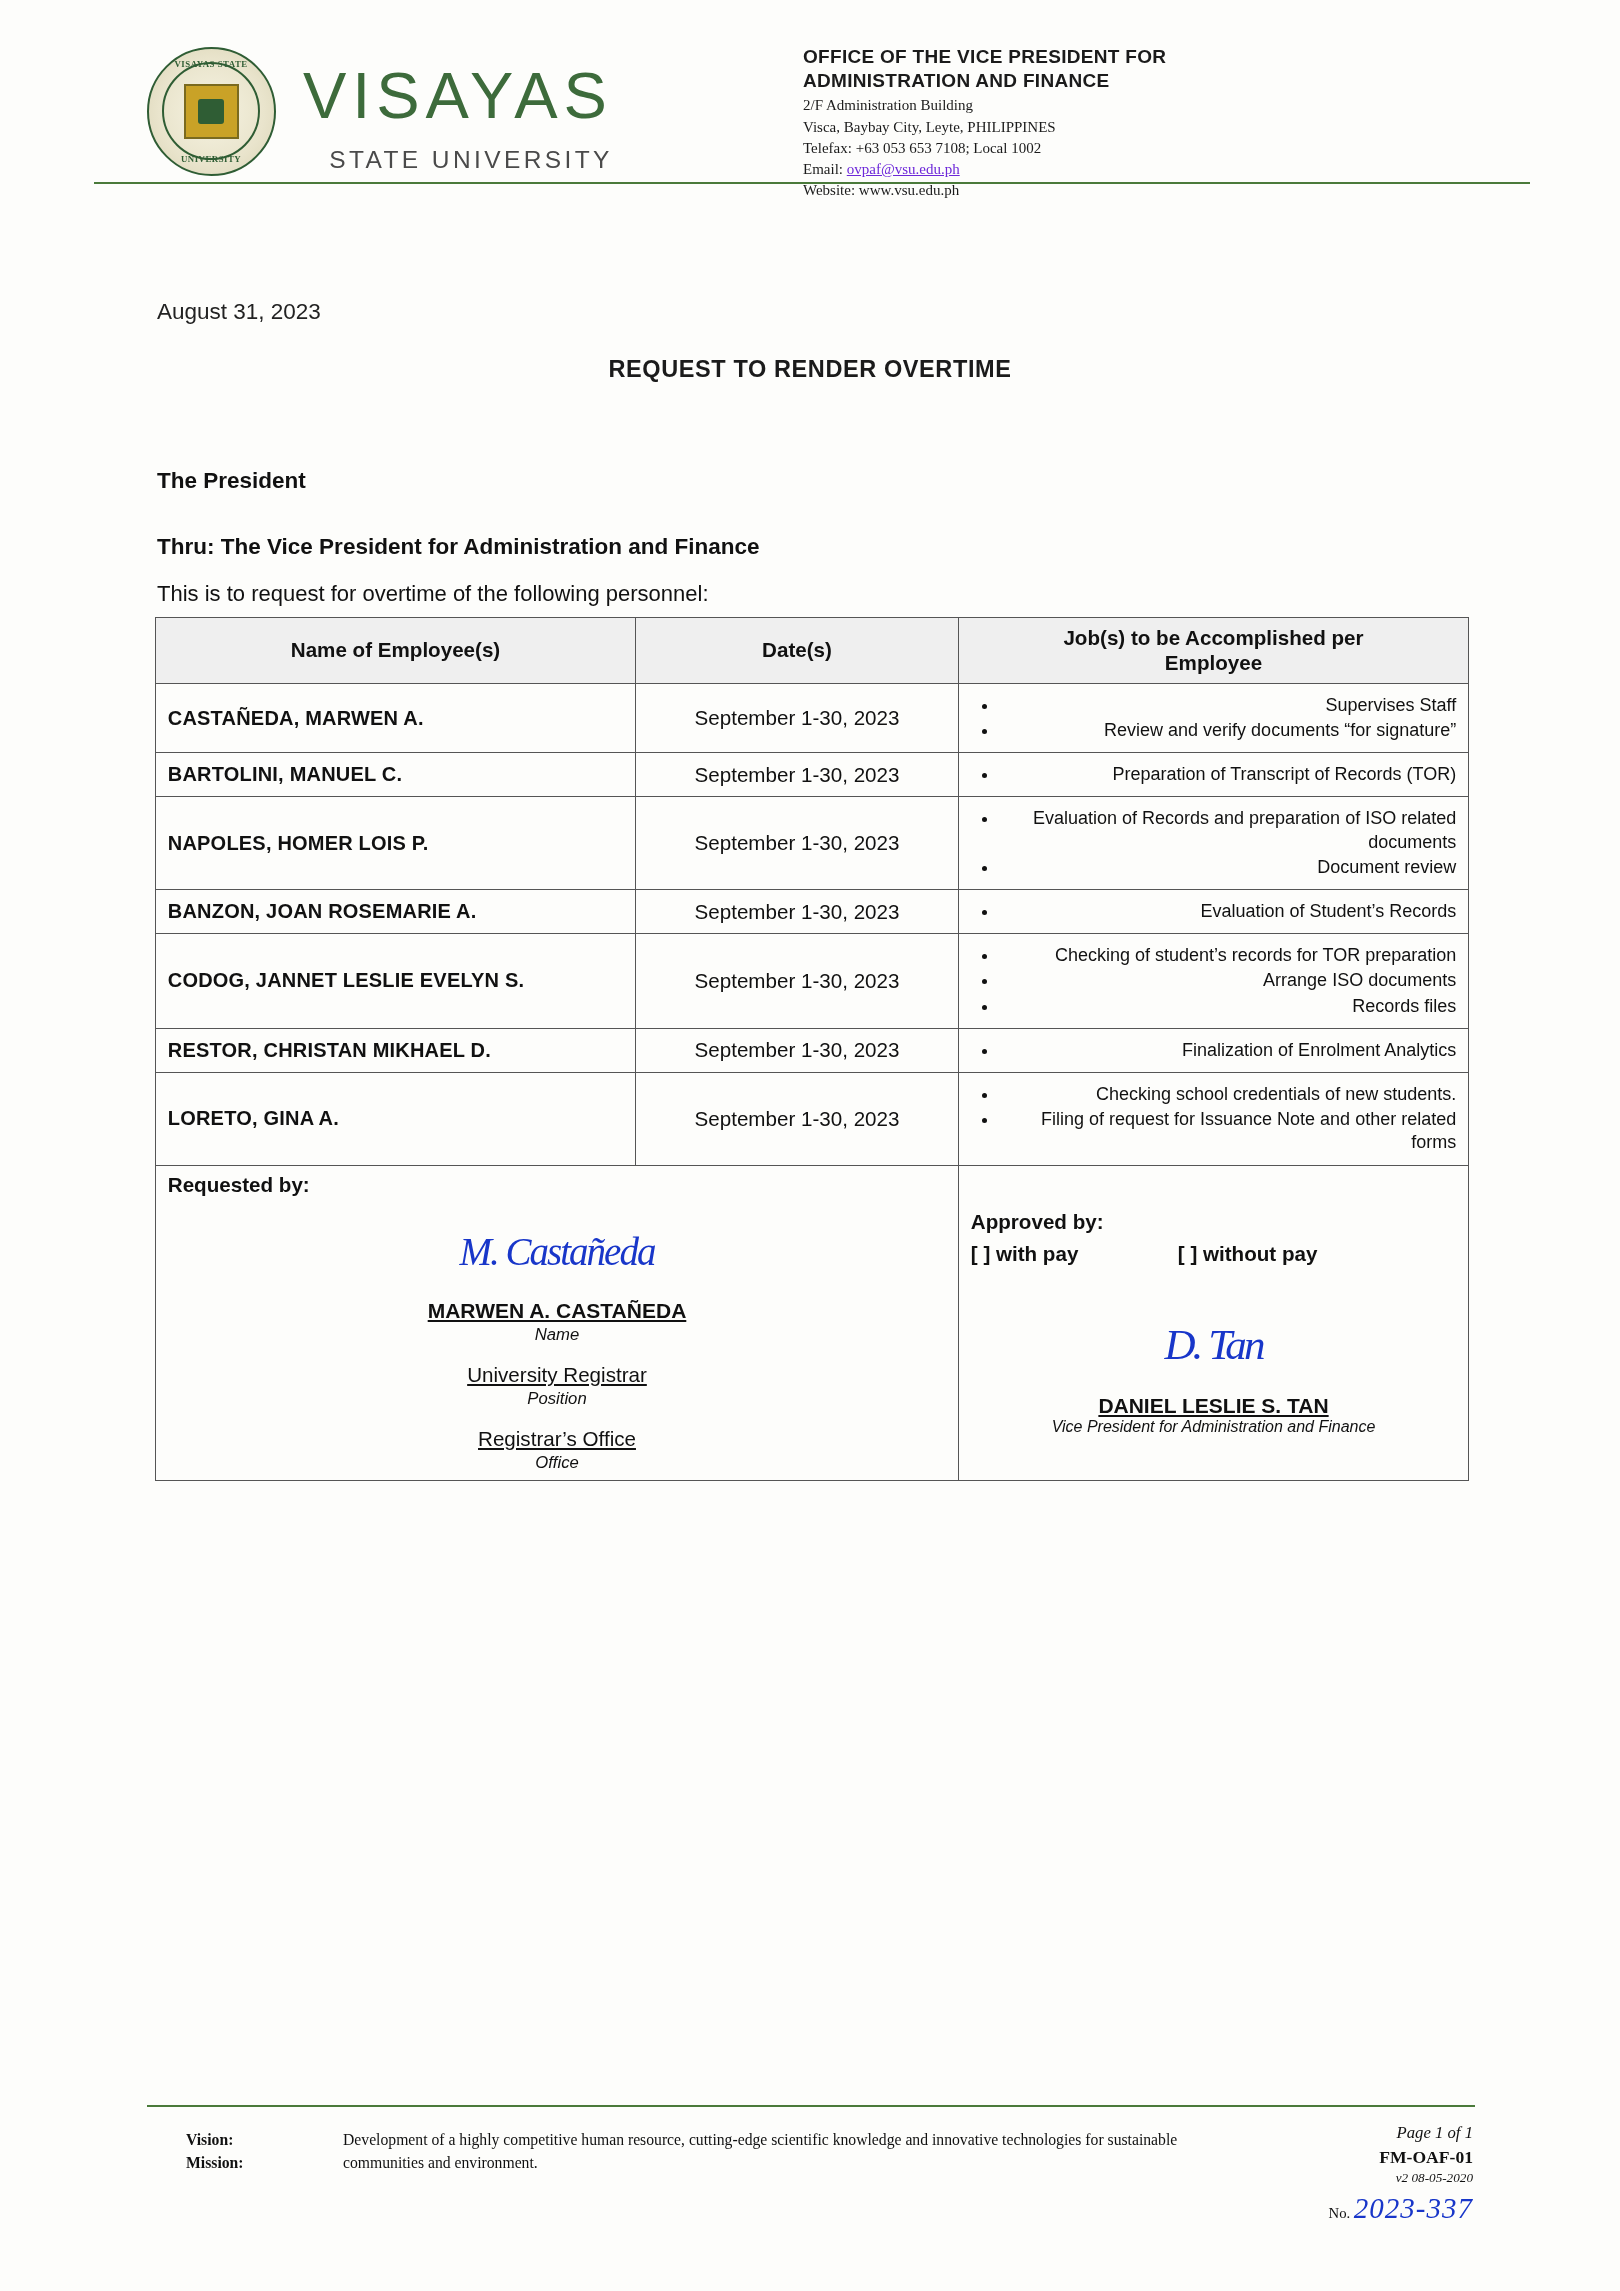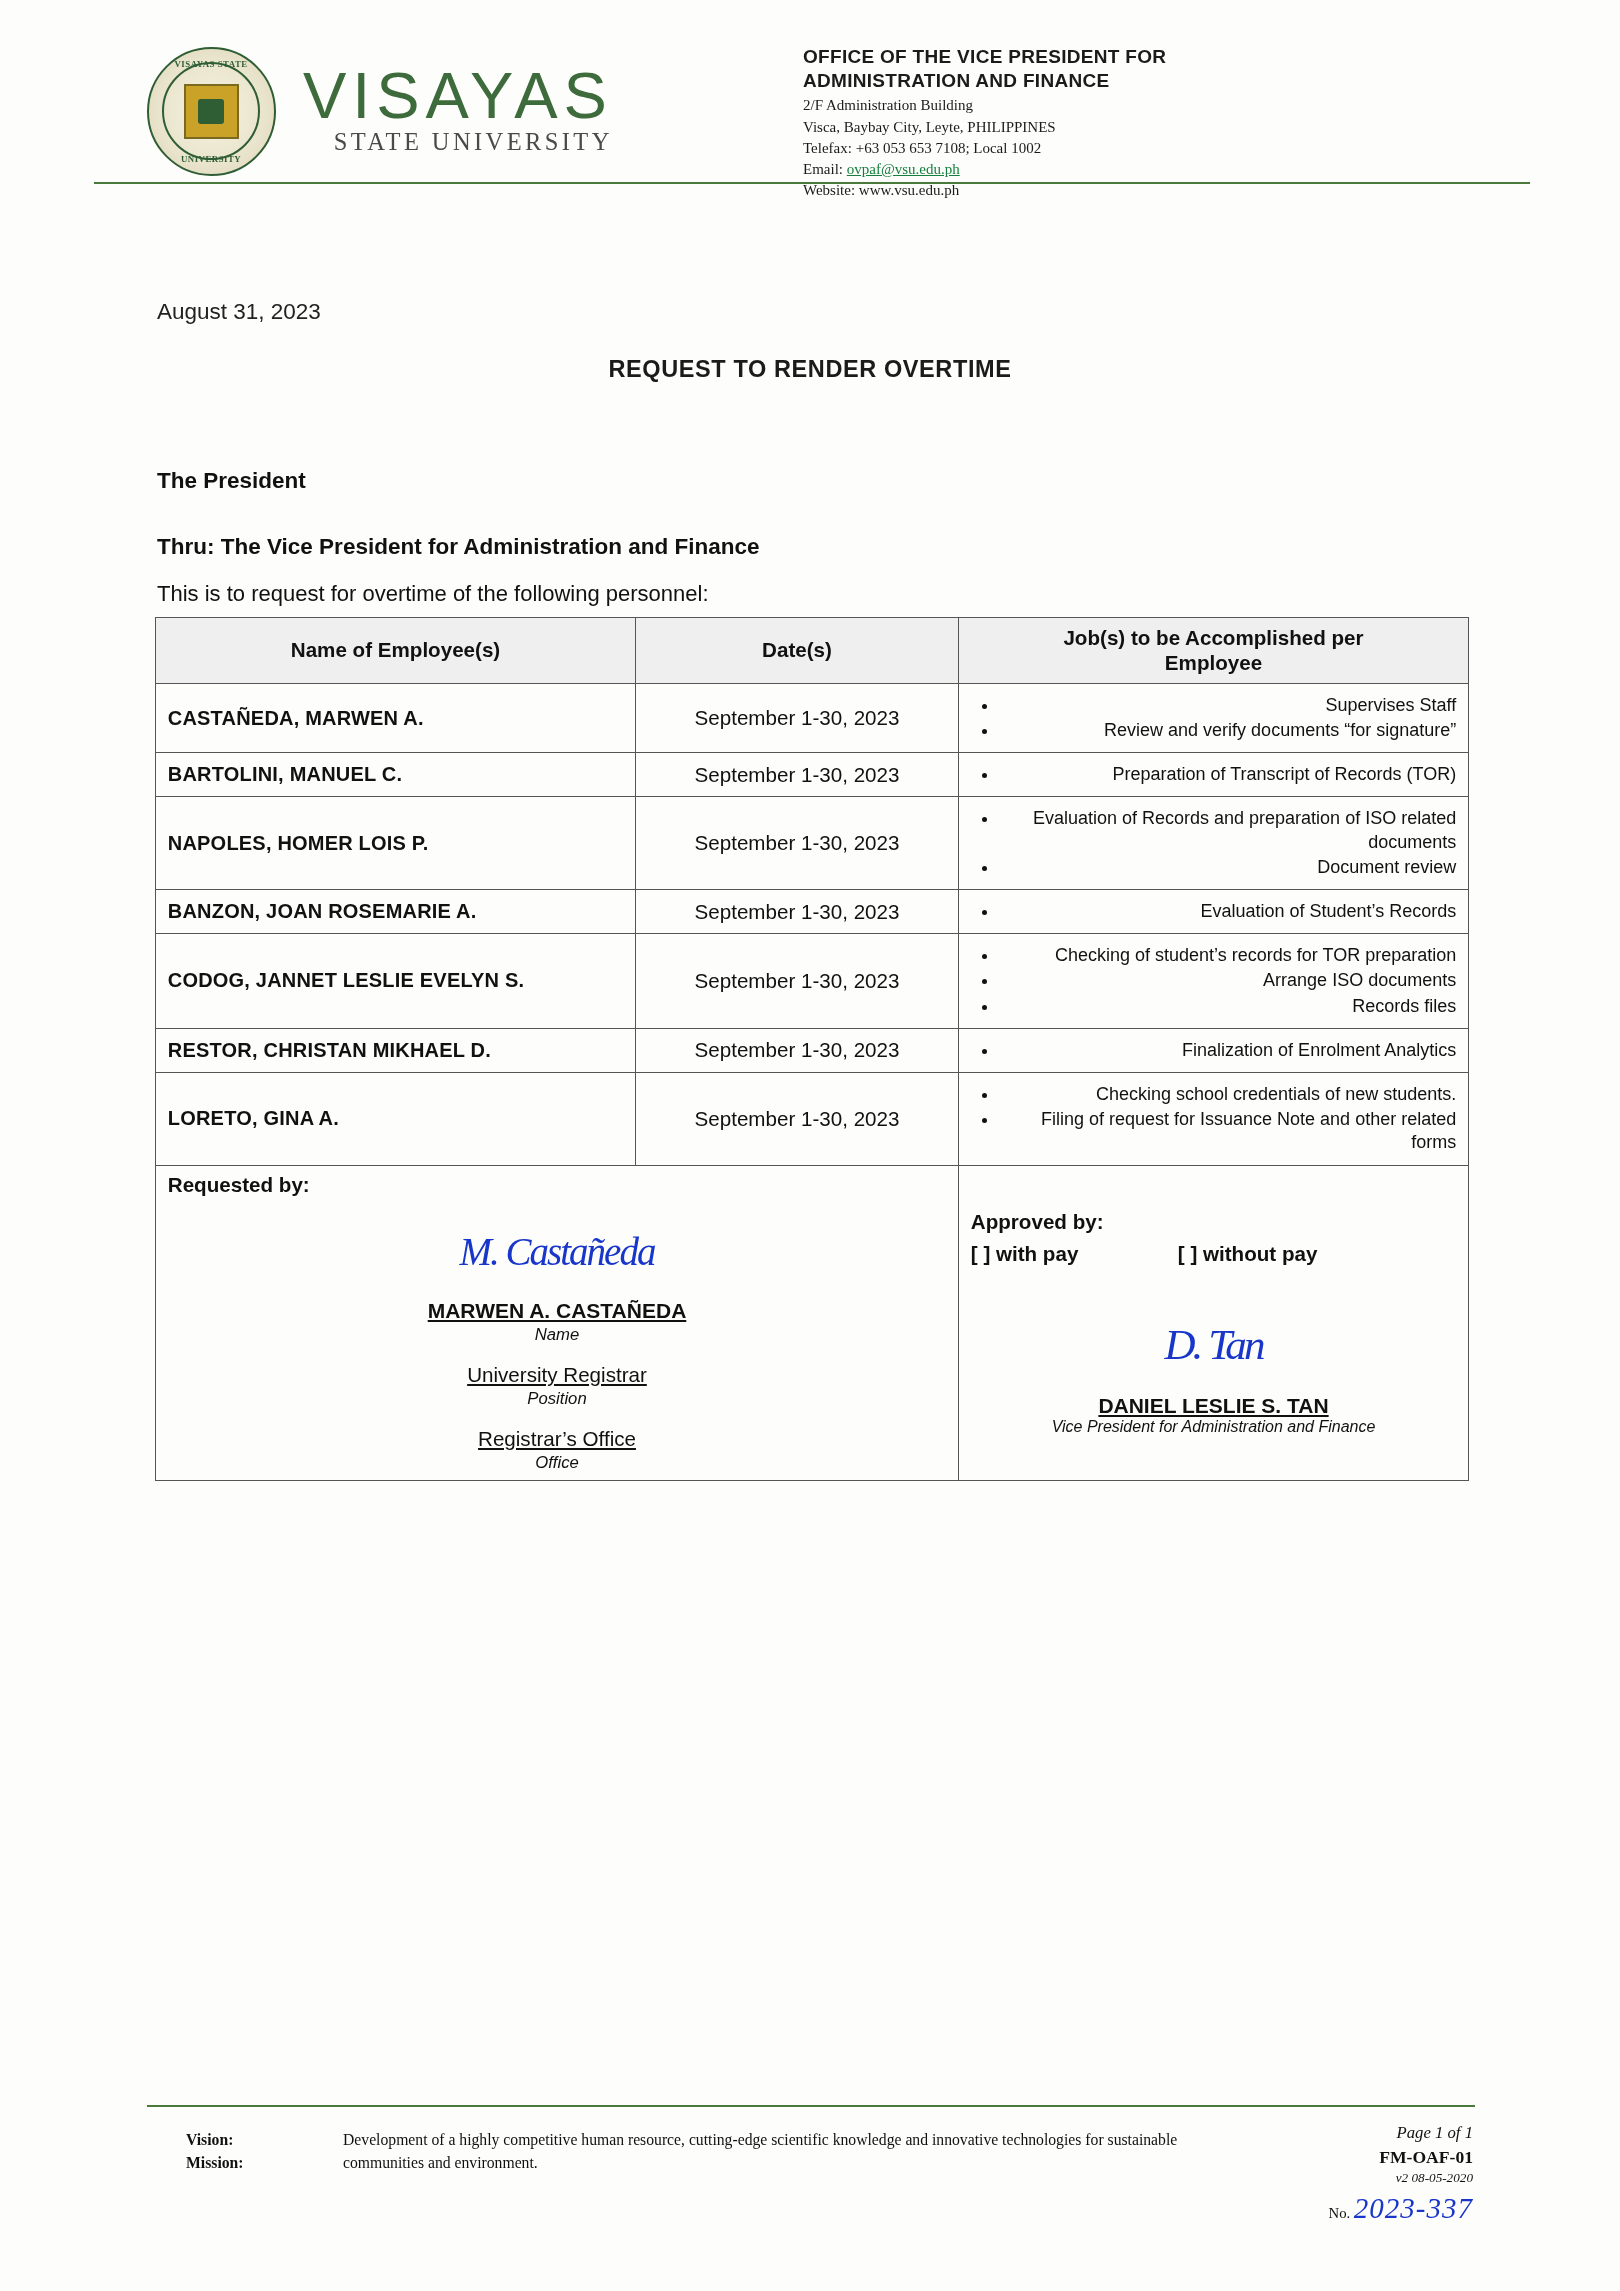--- a/index.html
+++ b/index.html
@@ -90,26 +90,26 @@
   }
   .wordmark .vis {
     font-family: "Liberation Sans", sans-serif;
     font-size: 65px;
     letter-spacing: 5.9px;
     color: #3d6b3b;
     font-weight: 400;
     line-height: 1;
   }
   .wordmark .sub {
-    font-family: Liberation Serif, serif;
+    font-family: Liberation Sans, sans-serif;
     font-size: 24.5px;
     letter-spacing: 3.4px;
     color: #4a4a4a;
     text-align: right;
-    margin-top: 0;
+    margin-top: 18px;
   }
 
   .office-block {
     position: absolute;
     left: 676px;
     top: 5.9px;
     width: 549px;
   }
   .office-title {
     font-family: "Liberation Sans", sans-serif;
@@ -120,21 +120,21 @@
     line-height: 1.25;
   }
   .office-lines {
     font-family: "Liberation Serif", serif;
     font-size: 15px;
     color: #1b1b1b;
     line-height: 1.42;
     margin-top: 2.9px;
   }
   .office-lines a {
-    color: #15803d;
+    color: #6d28d9;
     text-decoration: underline;
   }
 
   .header-rule {
     position: absolute;
     left: 94px;
     right: 90px;
     top: 182px;
     border-bottom: 2.5px solid #4a7a3a;
   }

